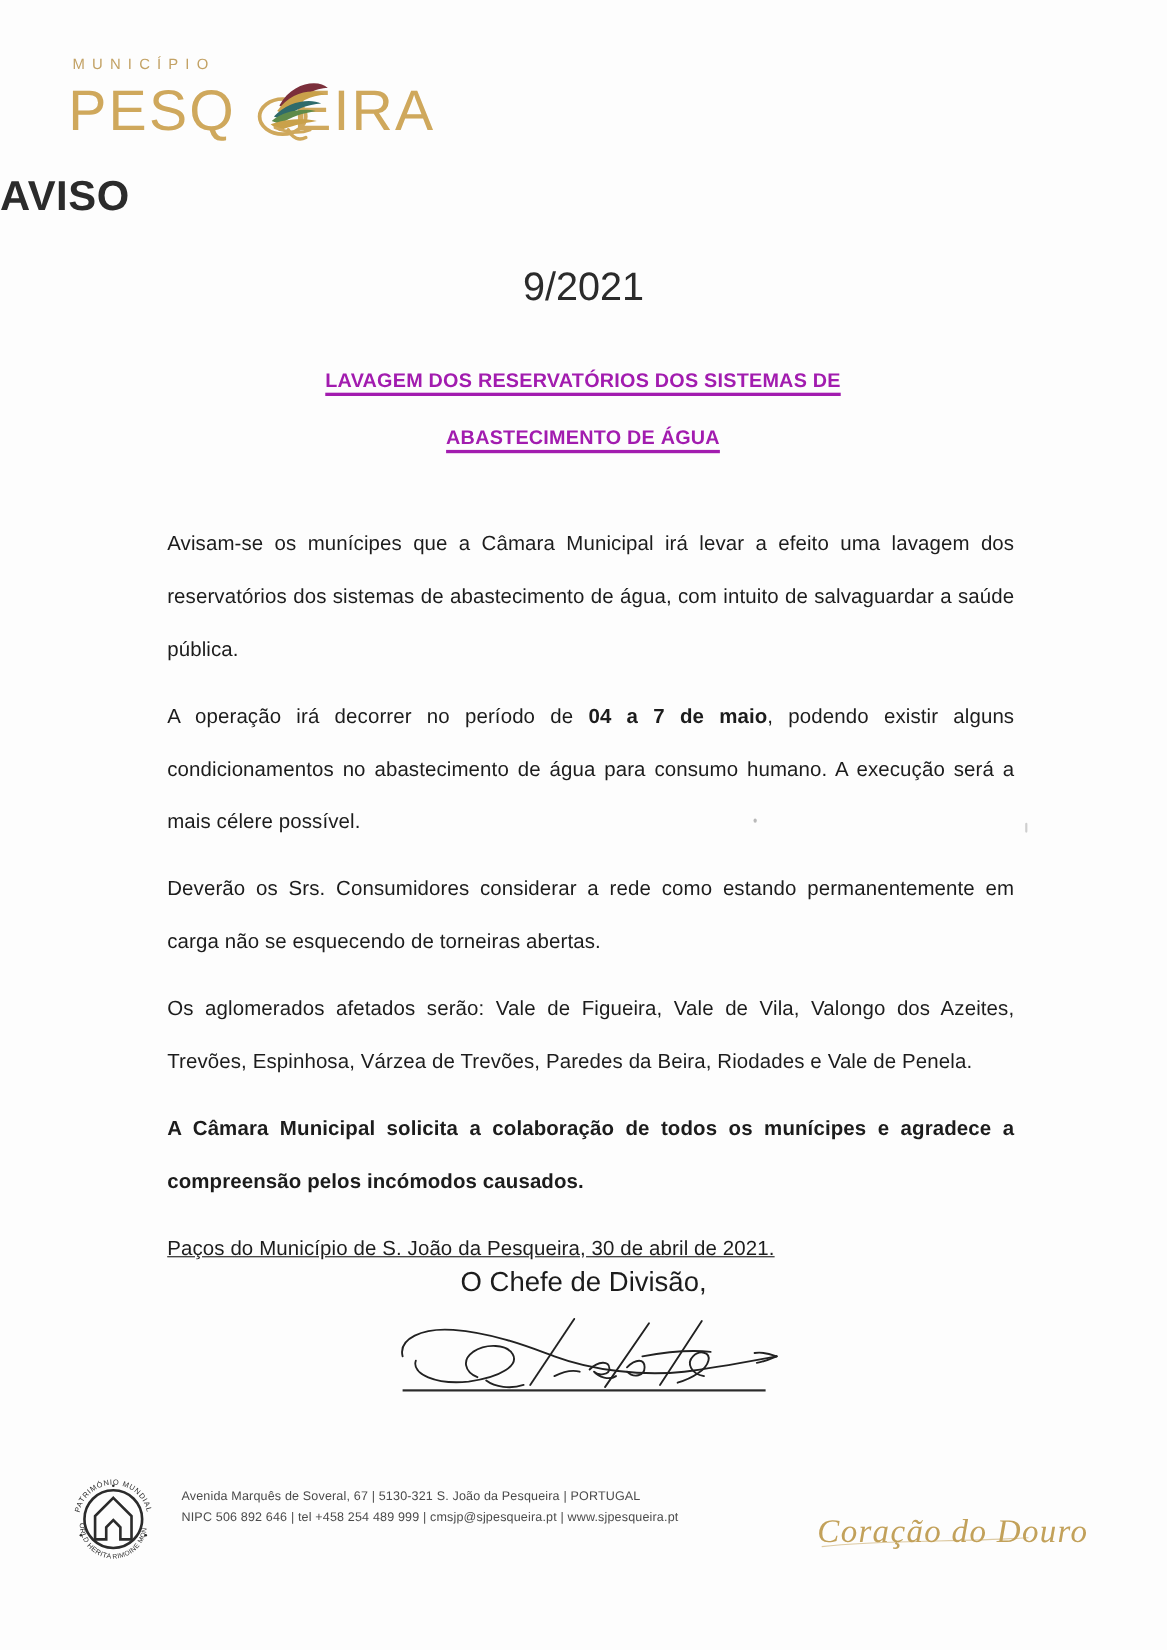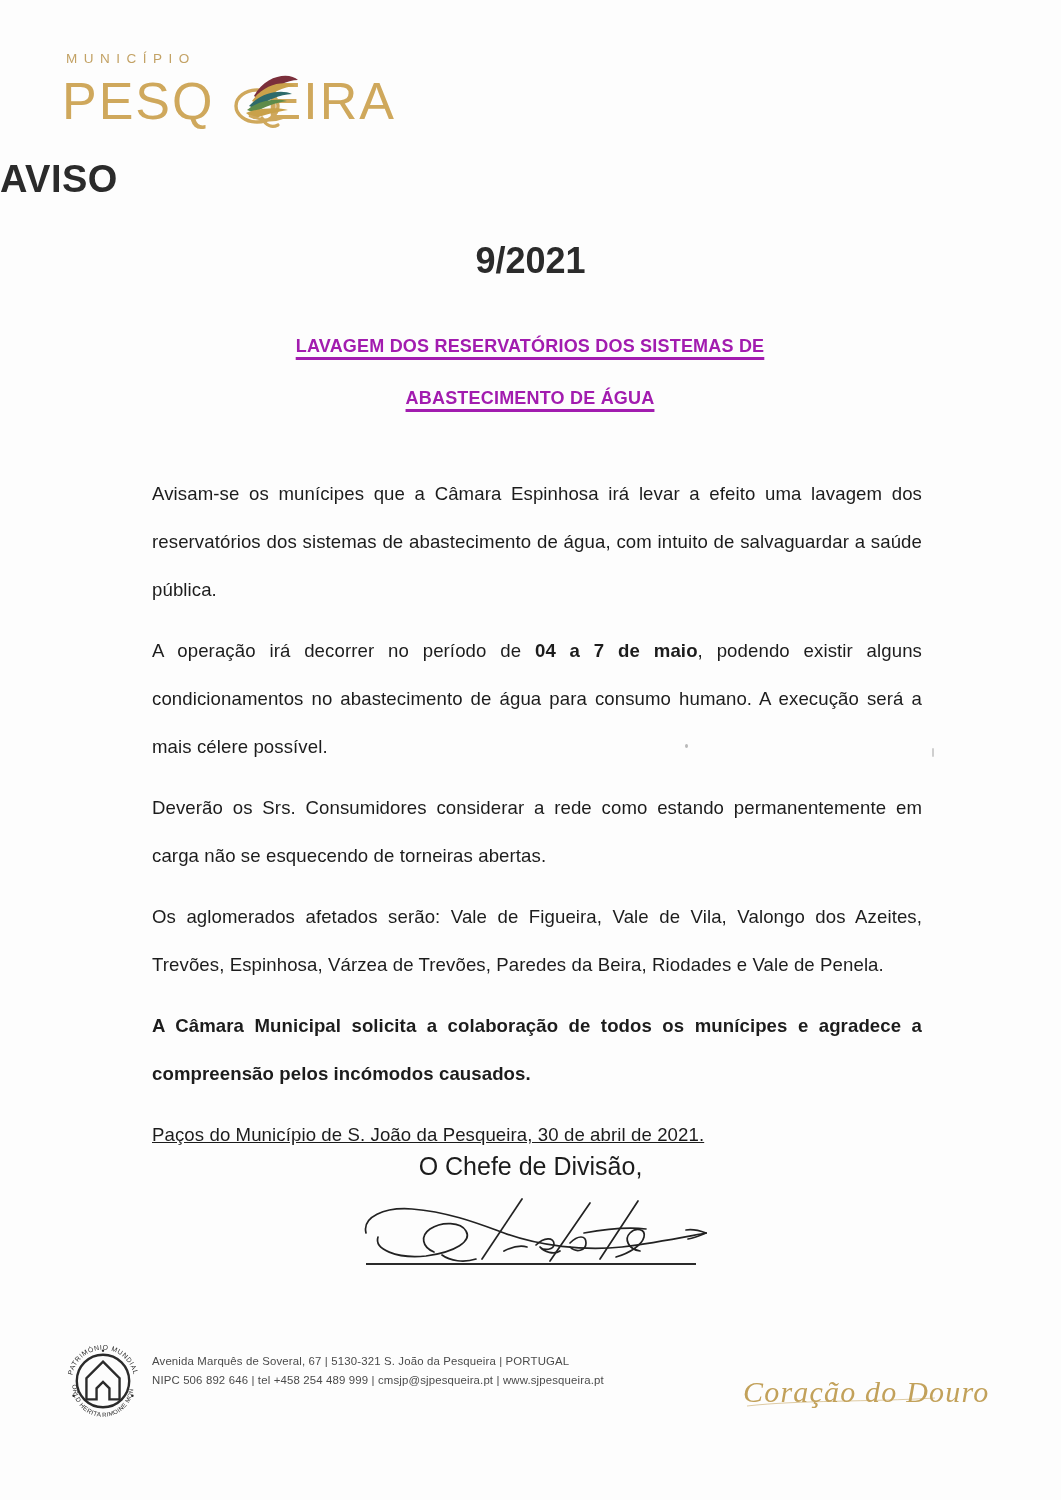--- a/index.html
+++ b/index.html
@@ -81,21 +81,21 @@
     letter-spacing: 0.5px;
     color: #2b2b2b;
   }
   .title-number {
     position: absolute;
     top: 240px;
     left: 0;
     width: 1061px;
     text-align: center;
     font-size: 36px;
-    font-weight: bold;
+    font-weight: normal;
     color: #2b2b2b;
   }
   .subtitle-wrap {
     position: absolute;
     top: 320px;
     left: 130px;
     width: 800px;
     text-align: center;
   }
   .subtitle-line {
@@ -193,20 +193,21 @@
     top: 22px;
     width: 470px;
     color: #4a4a4a;
   }
   .addr-line {
     font-size: 11.4px;
     line-height: 19px;
     letter-spacing: 0.15px;
     display: block;
     white-space: nowrap;
+    margin-left: 13px;
   }
   .coracao {
     position: absolute;
     right: 72px;
     top: 28px;
     width: 250px;
     height: 60px;
   }
 
   
@@ -245,21 +246,21 @@
   <div class="title-aviso">AVISO</div>
   <div class="title-number">9/2021</div>
 
   <div class="subtitle-wrap">
     <span class="subtitle-line"><span class="u">LAVAGEM DOS RESERVATÓRIOS DOS SISTEMAS DE</span></span>
     <span class="subtitle-line"><span class="u">ABASTECIMENTO DE ÁGUA</span></span>
   </div>
 
   <div class="body-block">
 
-    <p class="para">Avisam-se os munícipes que a Câmara Espinhosa irá levar a efeito uma lavagem dos reservatórios dos sistemas de abastecimento de água, com intuito de salvaguardar a saúde pública.</p>
+    <p class="para">Avisam-se os munícipes que a Câmara Municipal irá levar a efeito uma lavagem dos reservatórios dos sistemas de abastecimento de água, com intuito de salvaguardar a saúde pública.</p>
 
     <p class="para"><span>A operação irá decorrer no período de </span><b>04 a 7 de maio</b><span>, podendo existir alguns condicionamentos no abastecimento de água para consumo humano. A execução será a mais célere possível.</span></p>
 
     <p class="para">Deverão os Srs. Consumidores considerar a rede como estando permanentemente em carga não se esquecendo de torneiras abertas.</p>
 
     <p class="para">Os aglomerados afetados serão: Vale de Figueira, Vale de Vila, Valongo dos Azeites, Trevões, Espinhosa, Várzea de Trevões, Paredes da Beira, Riodades e Vale de Penela.</p>
 
     <p class="para bold-all">A Câmara Municipal solicita a colaboração de todos os munícipes e agradece a compreensão pelos incómodos causados.</p>
 
     <p class="para nojust">Paços do Município de S. João da Pesqueira, 30 de abril de 2021.</p>

